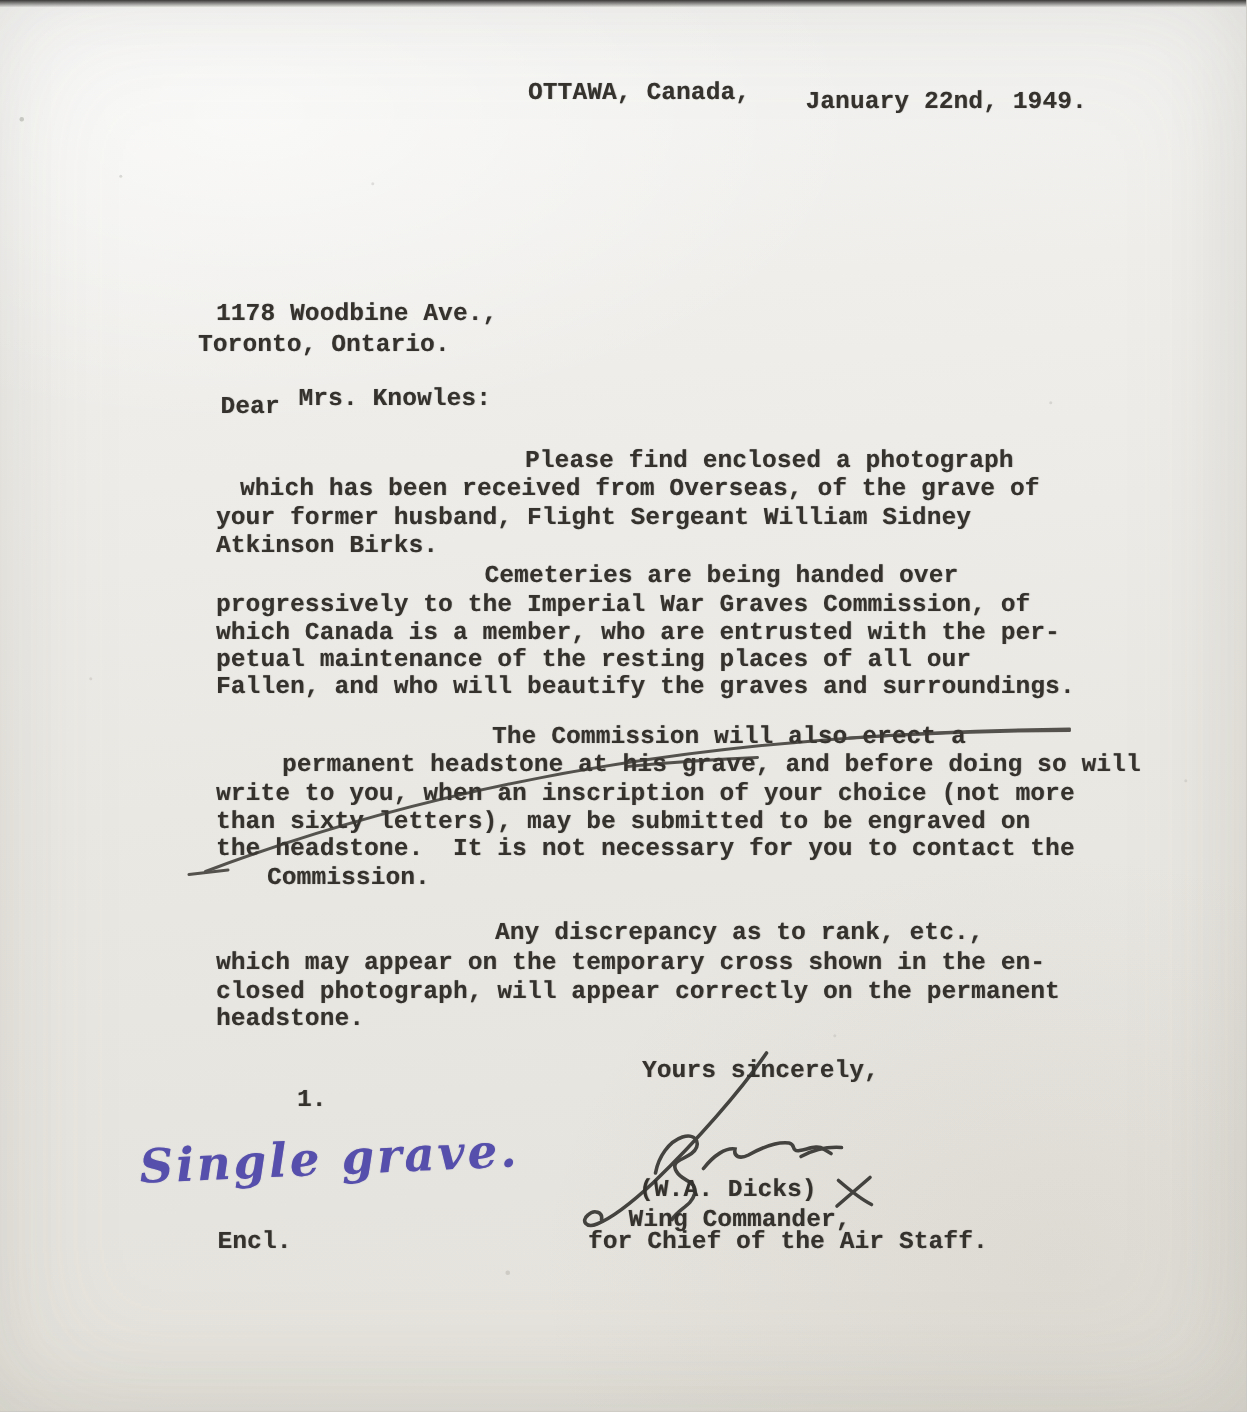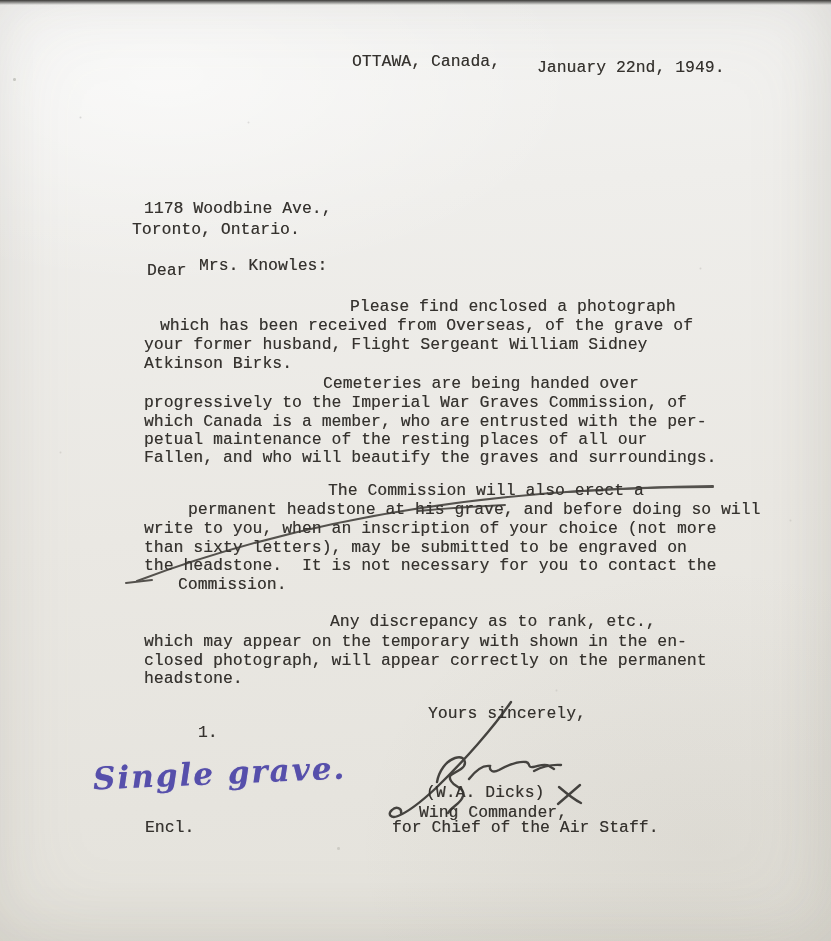--- a/index.html
+++ b/index.html
@@ -15,21 +15,21 @@
     box-shadow: inset 0 0 90px rgba(140,134,120,.12), inset -8px -12px 48px rgba(130,125,112,.10);
     font-family:"Liberation Mono","DejaVu Sans Mono",monospace;
   }
   .scan-edge-top {
     position:absolute; top:0; left:0; right:0; height:5px;
     background:linear-gradient(#3a3937, rgba(58,57,55,0));
   }
   .t {
     position:absolute;
     font-size:16.3px; line-height:19px;
-    font-weight:400;
+    font-weight:700;
     color:#35322e;
     white-space:pre;
     letter-spacing:.1px;
     text-shadow:.3px .3px .6px rgba(40,38,34,.5);
   }
   .hand {
     position:absolute;
     font-family:"DejaVu Serif","Liberation Serif",serif;
     font-style:italic; font-weight:700;
     font-size:31px; line-height:34px;
@@ -82,21 +82,21 @@
   <span class="t" style="left:144px; top:448px;">Fallen, and who will beautify the graves and surroundings.</span>
 
   <span class="t" style="left:328px; top:481px;">The Commission will also erect a</span>
   <span class="t" style="left:144px; top:500px;margin-left:44px;">permanent headstone at his grave, and before doing so will</span>
   <span class="t" style="left:144px; top:519px;">write to you, when an inscription of your choice (not more</span>
   <span class="t" style="left:144px; top:538px;">than sixty letters), may be submitted to be engraved on</span>
   <span class="t" style="left:144px; top:556px;">the headstone.  It is not necessary for you to contact the</span>
   <span class="t" style="left:144px; top:575px;margin-left:34px;">Commission.</span>
 
   <span class="t" style="left:330px; top:612px;">Any discrepancy as to rank, etc.,</span>
-  <span class="t" style="left:144px; top:632px;">which may appear on the temporary with shown in the en-</span>
+  <span class="t" style="left:144px; top:632px;">which may appear on the temporary cross shown in the en-</span>
   <span class="t" style="left:144px; top:651px;">closed photograph, will appear correctly on the permanent</span>
   <span class="t" style="left:144px; top:669px;">headstone.</span>
 
   <span class="t" style="left:428px; top:704px;">Yours sincerely,</span>
   <span class="t" style="left:198px; top:723px;">1.</span>
   <span class="hand" style="left:93px; top:756px;">Single grave.</span>
   <span class="t" style="left:426px; top:783px;">(W.A. Dicks)</span>
   <span class="t" style="left:419px; top:803px;">Wing Commander,</span>
   <span class="t" style="left:392px; top:818px;">for Chief of the Air Staff.</span>
   <span class="t" style="left:145px; top:818px;">Encl.</span>

